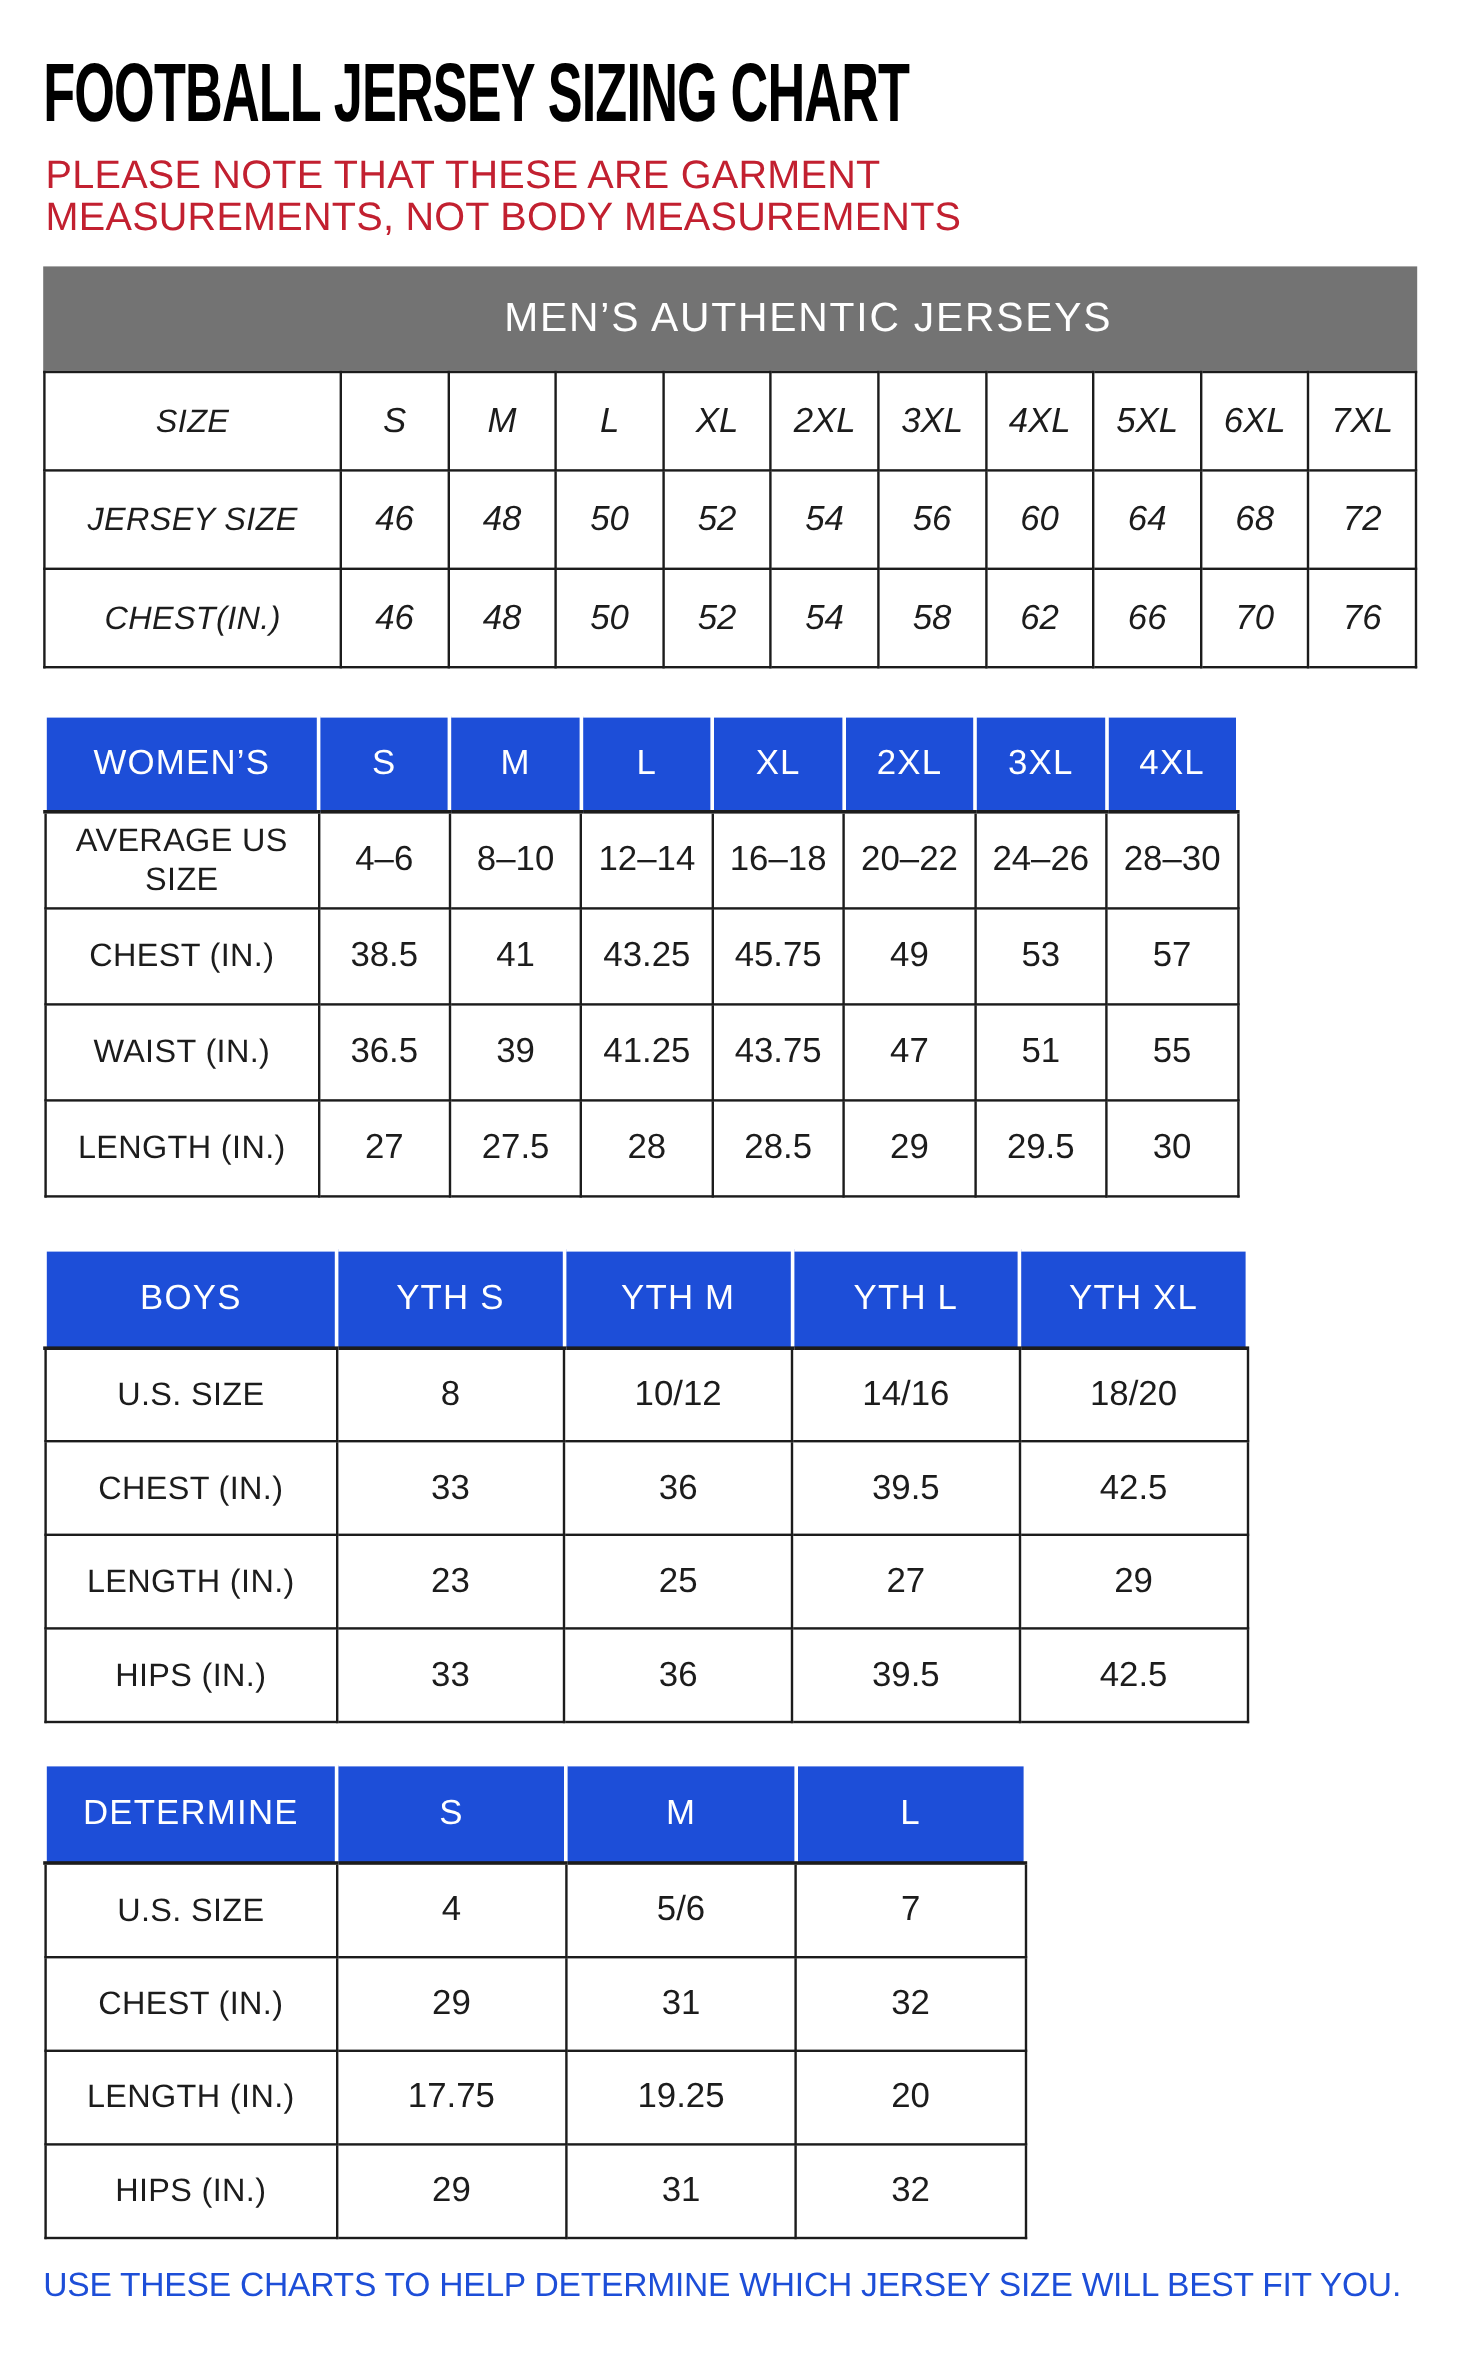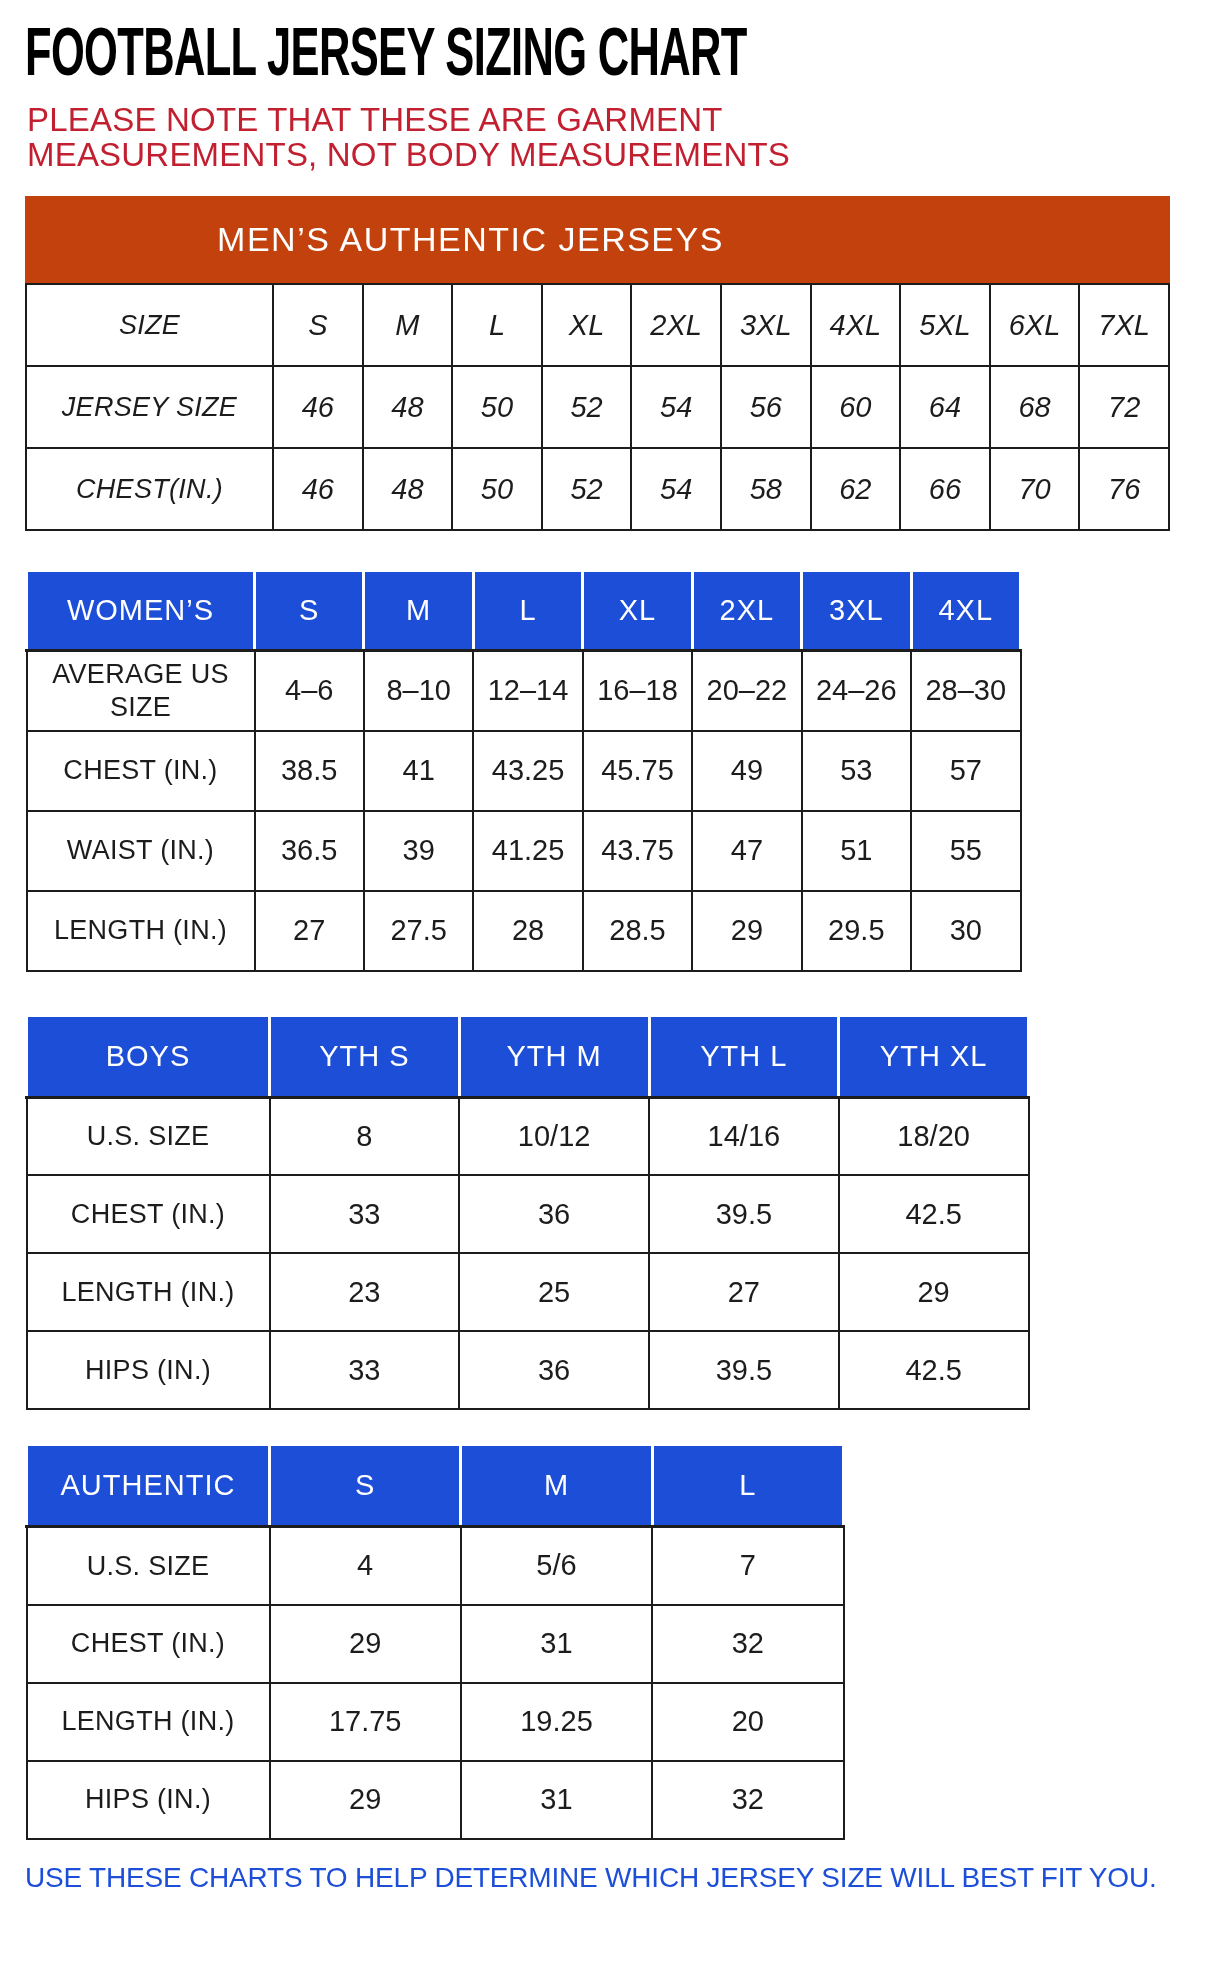--- a/index.html
+++ b/index.html
@@ -1,21 +1,21 @@
 <!DOCTYPE html>
 <html><head>
 <meta charset="utf-8">
 <style>
   html,body{margin:0;padding:0;background:#ffffff;}
   body{
     width:1220px;height:1974px;position:relative;
     font-family:"Liberation Sans",sans-serif;color:#1c1c1c;
     -webkit-font-smoothing:antialiased;
   }
-  .page{padding:20px 35px 0 25px;}
+  .page{padding:20px 35px 0 36px;margin-top:26px;}
 
   
   .title-wrap{height:64px;overflow:visible;}
   h1.title{
     margin:0;font-size:64px;line-height:62px;font-weight:900;
     letter-spacing:-1px;white-space:nowrap;color:#000;
     transform:scale(0.68,1.08);transform-origin:0 50%;
   }
 
   
@@ -35,23 +35,23 @@
   td.lbl{font-size:27px;letter-spacing:.3px;}
   td.ghead{
     background:#1d4ed8;color:#ffffff;
     border:3px solid #ffffff;border-bottom:3px solid #1c1c1c;
     font-size:29px;letter-spacing:1px;
   }
 
   
   .tbl-mens{margin-top:24px;}
   .banner{
-    width:1145px;height:87px;background:#c2410c;
+    width:1145px;height:87px;background:#737373;
     color:#fff;font-size:34px;letter-spacing:1.5px;
-    line-height:87px;text-align:center;padding-right:254px;
+    line-height:87px;text-align:right;padding-right:254px;
     box-sizing:border-box;
   }
   .tbl-mens table{width:1145px;font-style:italic;}
   .tbl-mens tr{height:82px;}
   .tbl-mens td:first-child{width:237px;}
 
   
   .tbl-womens{margin-top:38px;}
   .tbl-womens table{width:997px;}
   .tbl-womens tr{height:80px;}
@@ -231,21 +231,21 @@
             <td class="val">42.5</td>
           </tr>
         </tbody>
     </table>
   </div>
 
   <div class="tbl-preschool">
     <table>
       <tbody id="t-preschool">
           <tr>
-            <td class="lbl ghead">AUTHENTIC</td>
+            <td class="lbl ghead">DETERMINE</td>
             <td class="val ghead">S</td>
             <td class="val ghead">M</td>
             <td class="val ghead">L</td>
           </tr>
           <tr>
             <td class="lbl">U.S. SIZE</td>
             <td class="val">4</td>
             <td class="val">5/6</td>
             <td class="val">7</td>
           </tr>

